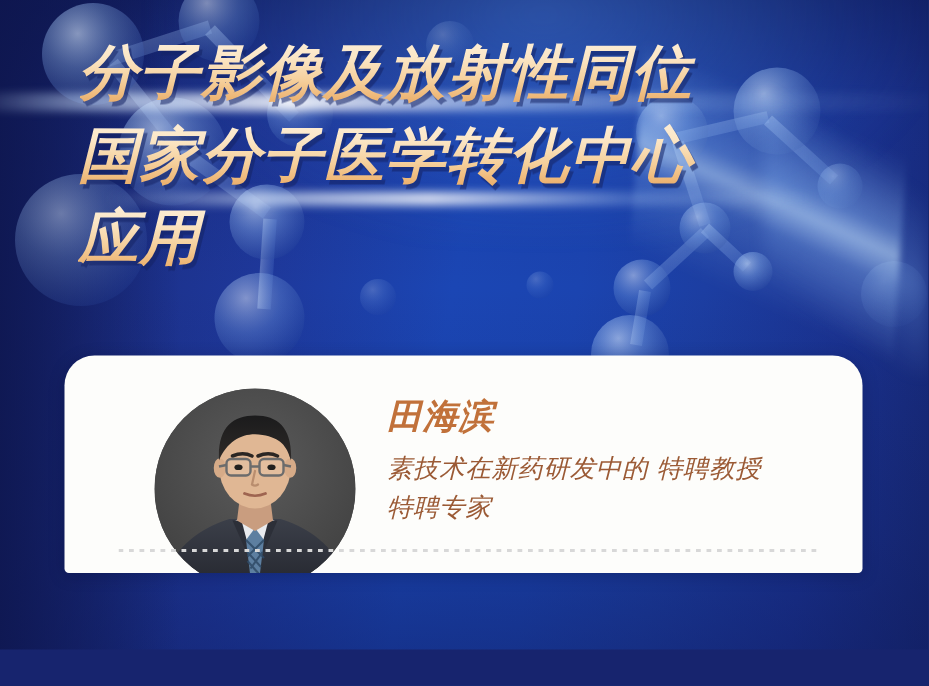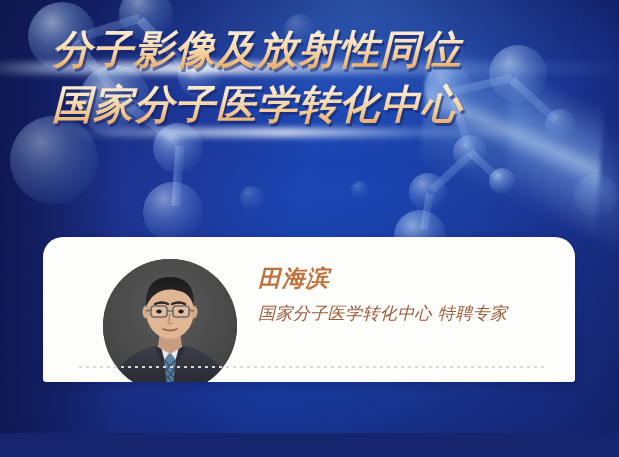--- a/index.html
+++ b/index.html
@@ -300,20 +300,21 @@
 
   <div class="beam2"></div>
   <div class="beam"></div>
 
   <div class="streak"></div>
   <div class="streak2"></div>
 
   <div class="title-wrap">
     <div class="title-line">分子影像及放射性同位</div>
     <div class="title-line">国家分子医学转化中心</div>
+    <div class="title-line">应用</div>
   </div>
 
   <div class="card">
     <div class="card-inner">
 
       <div class="avatar">
         <svg width="134" height="134" viewBox="0 0 134 134" xmlns="http://www.w3.org/2000/svg">
           <defs>
             <radialGradient id="bgp" cx="50%" cy="38%" r="78%">
               <stop offset="0%" stop-color="#5b5b5b"></stop>
@@ -370,21 +371,22 @@
           <ellipse cx="78" cy="52.5" rx="2.7" ry="1.9" fill="#22201e"></ellipse>
 
           <path d="M67,55 L65,64 q2,1.6 4,0" stroke="#b98d6e" stroke-width="1.5" fill="none" stroke-linecap="round"></path>
 
           <path d="M60,70 q7,3 14,0" stroke="#9e6450" stroke-width="1.8" fill="none" stroke-linecap="round"></path>
         </svg>
       </div>
 
       <div class="speaker-text">
         <div class="speaker-name">田海滨</div>
-        <div class="speaker-line">国家分子医学转化中心 特聘专家</div>
+        <div class="speaker-line">素技术在新药研发中的 特聘教授</div>
+        <div class="speaker-line">特聘专家</div>
       </div>
 
       <div class="card-divider"></div>
     </div>
   </div>
 
   <div class="bottom-band"></div>
 </div>
 
 </body></html>

